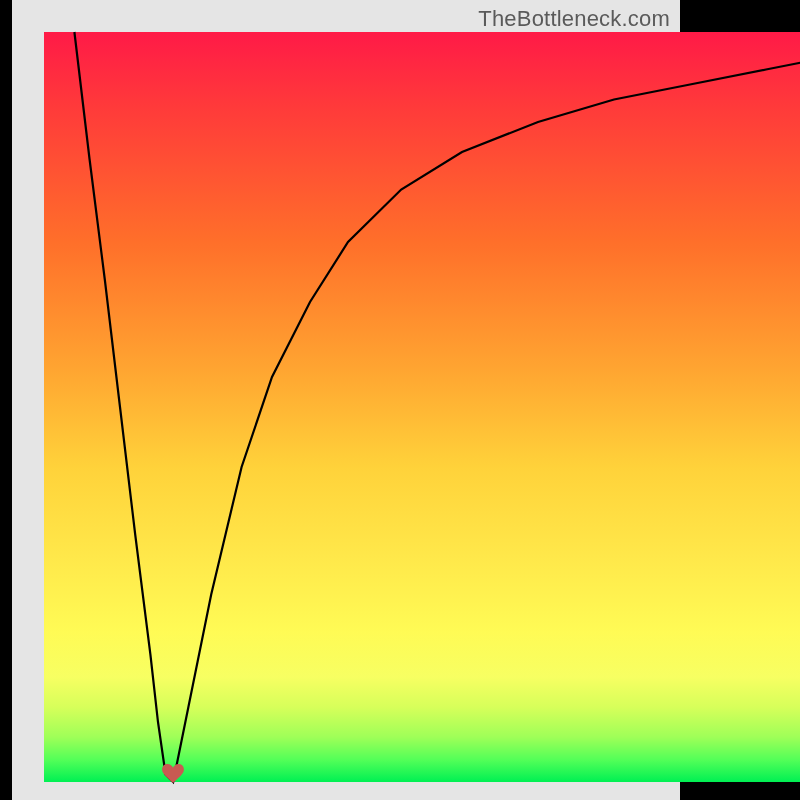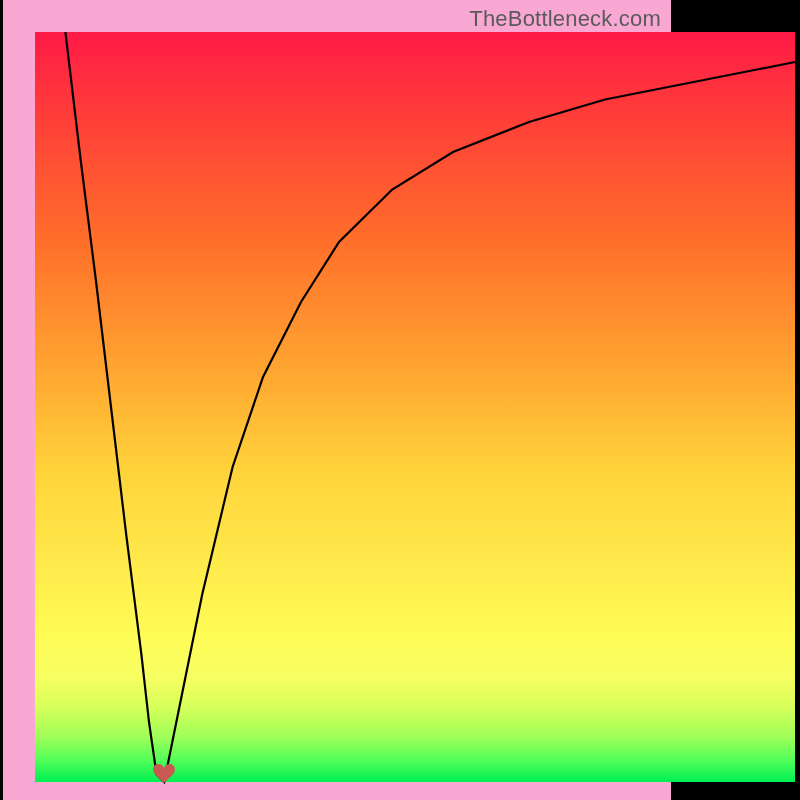--- a/index.html
+++ b/index.html
@@ -6,25 +6,25 @@
     margin: 0;
     padding: 0;
     width: 800px;
     height: 800px;
     background: #000;
     overflow: hidden;
     font-family: Arial, Helvetica, sans-serif;
   }
   .frame {
     position: absolute;
-    left: 3px;
+    left: 12px;
     top: 0;
     width: 668px;
     height: 800px;
-    background: #f9a8d4;
+    background: #e5e5e5;
   }
   .plot-area {
     position: absolute;
     left: 32px;
     top: 32px;
     width: 760px;
     height: 750px;
     background: linear-gradient(to bottom,
       #ff1a47 0%,
       #ff3a3a 10%,

